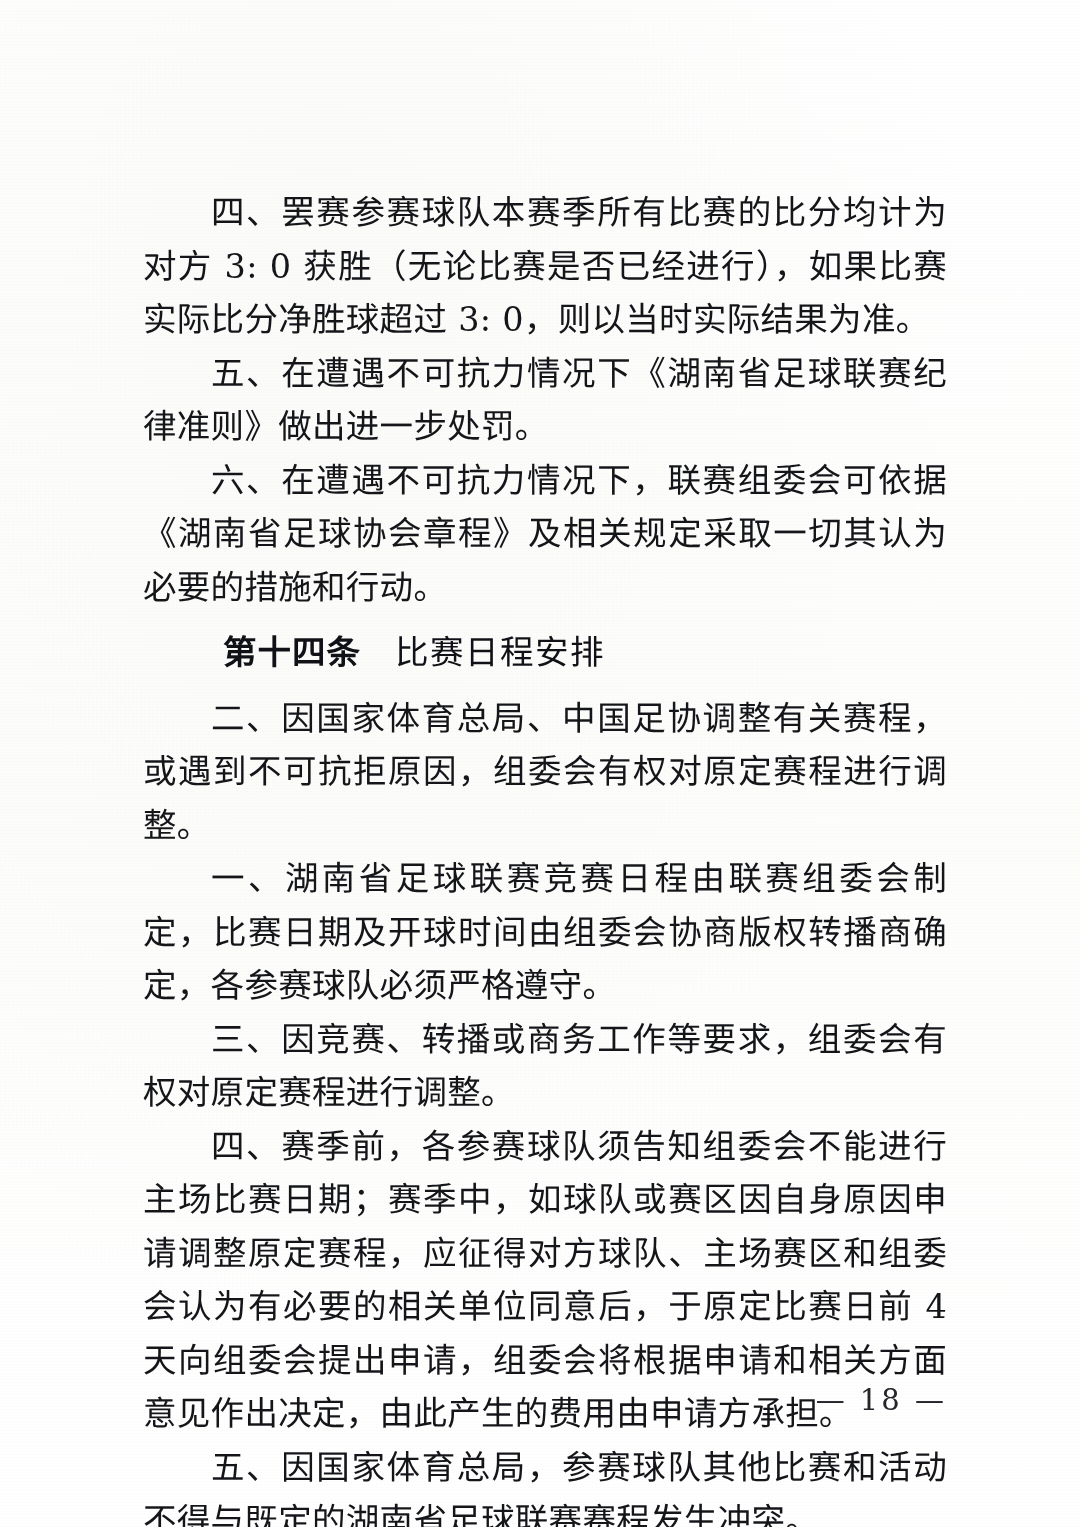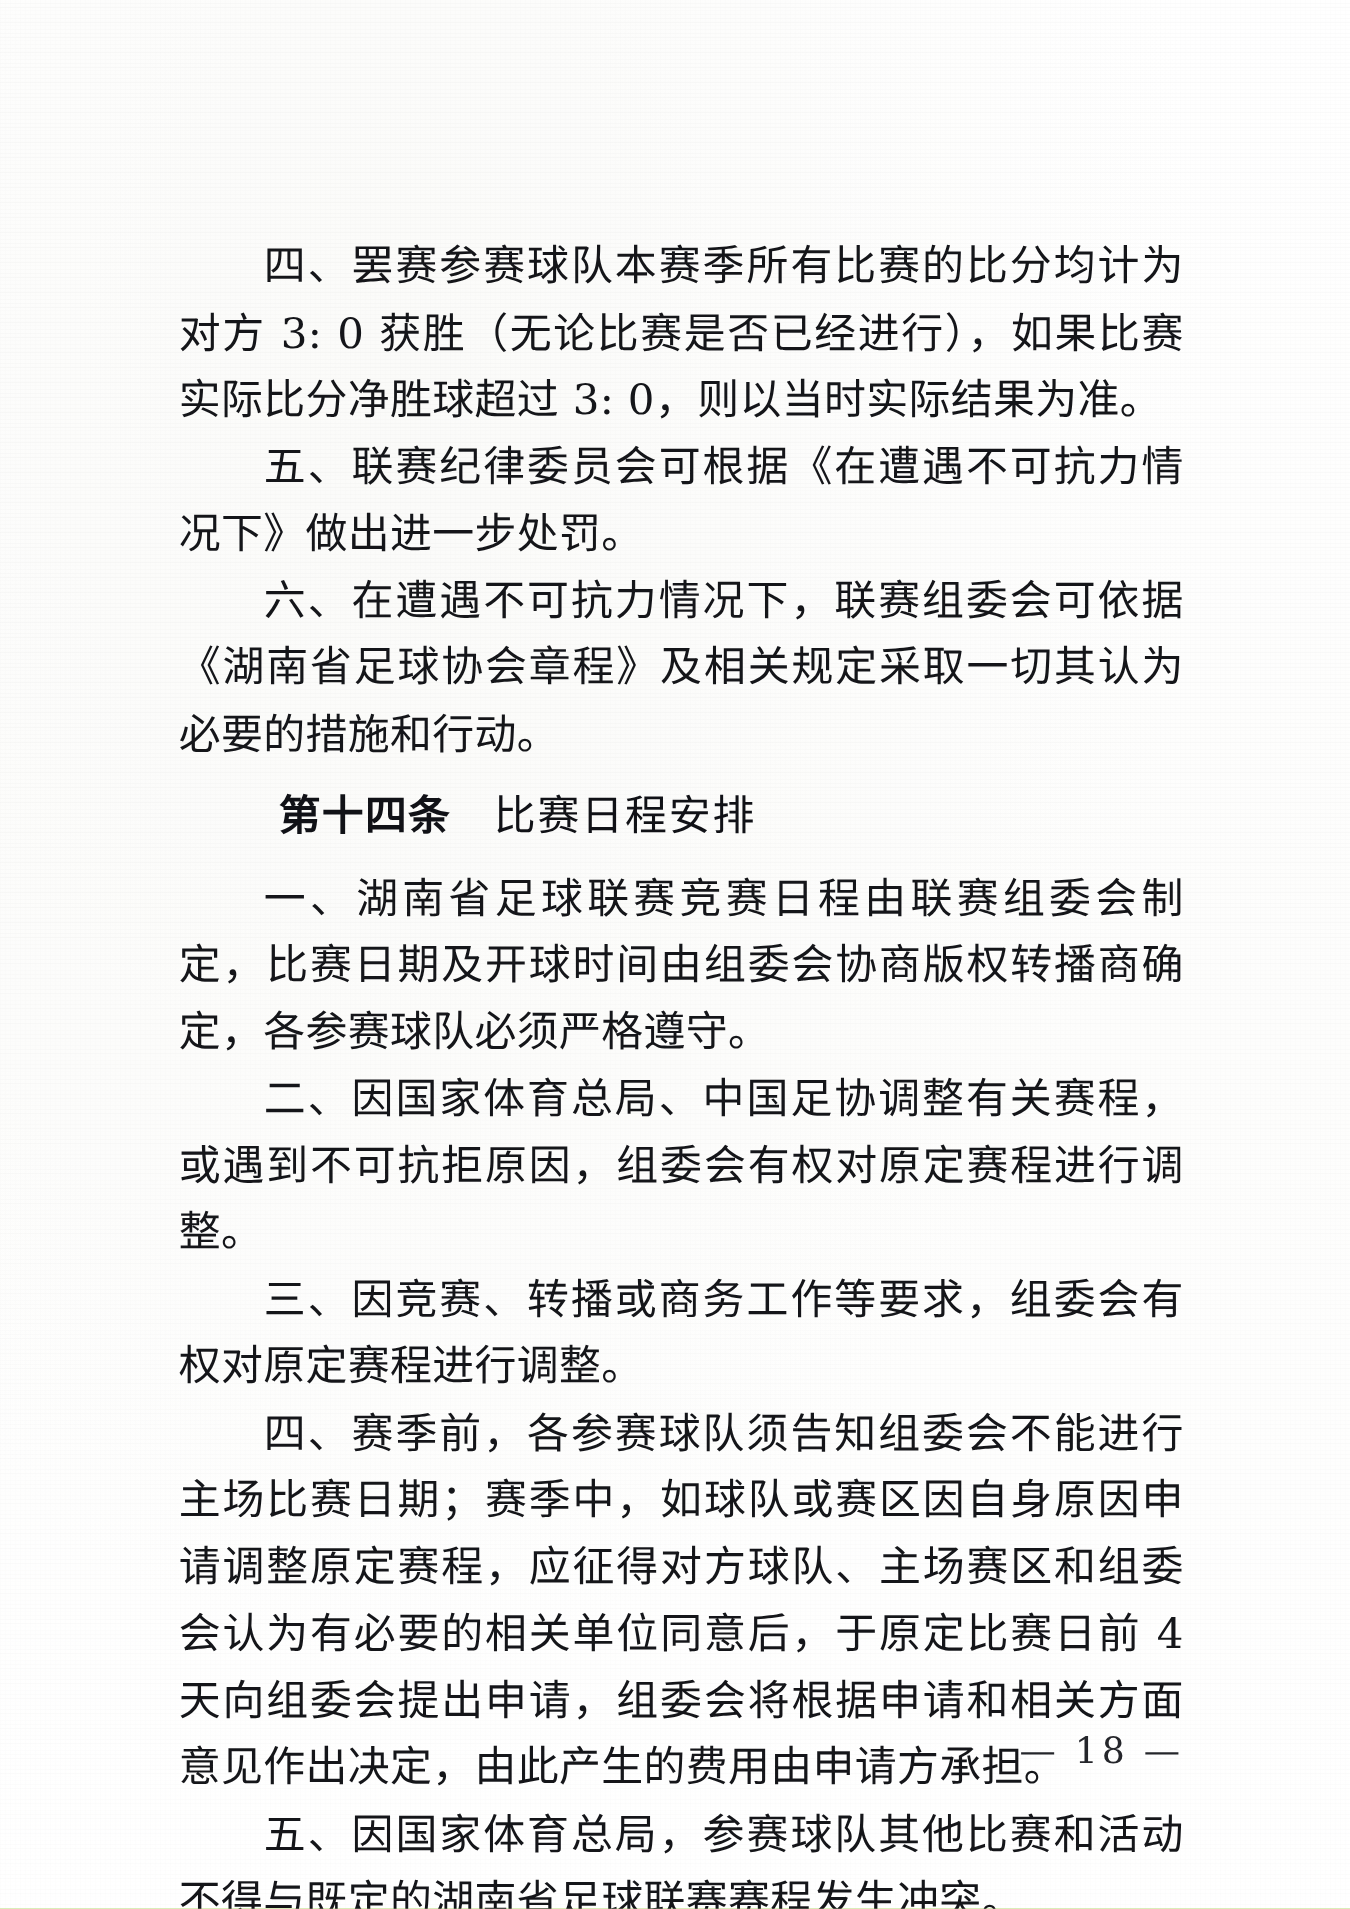--- a/index.html
+++ b/index.html
@@ -12,21 +12,21 @@
     height: 1527px;
     background: #ffffff;
     font-family: "DejaVu Serif", "Liberation Serif", serif;
     overflow: hidden;
   }
 
   .page {
     position: relative;
     width: 1080px;
     height: 1527px;
-    background: #84cc16;
+    background: #5eead4;
     box-sizing: border-box;
   }
 
   
   .page::before {
     content: "";
     position: absolute;
     inset: 0;
     background:
       radial-gradient(ellipse at 30% 20%, rgba(250,250,248,0.85) 0%, rgba(255,255,255,0) 60%),
@@ -116,31 +116,31 @@
 </style>
 </head>
 <body>
 
 <div class="page">
 
   <div class="text-block">
 
     <p class="para">四、罢赛参赛球队本赛季所有比赛的比分均计为对方 3: 0 获胜（无论比赛是否已经进行），如果比赛实际比分净胜球超过 3: 0，则以当时实际结果为准。</p>
 
-    <p class="para">五、联赛纪律委员会可根据《在遭遇不可抗力情况下》做出进一步处罚。</p>
+    <p class="para">五、在遭遇不可抗力情况下《湖南省足球联赛纪律准则》做出进一步处罚。</p>
 
     <p class="para">六、在遭遇不可抗力情况下，联赛组委会可依据《湖南省足球协会章程》及相关规定采取一切其认为必要的措施和行动。</p>
 
     <p class="article-heading">
       <span class="art-label">第十四条</span><span class="art-gap"></span><span class="art-title">比赛日程安排</span>
     </p>
 
+    <p class="para">二、因国家体育总局、中国足协调整有关赛程，或遇到不可抗拒原因，组委会有权对原定赛程进行调整。</p>
+
     <p class="para">一、湖南省足球联赛竞赛日程由联赛组委会制定，比赛日期及开球时间由组委会协商版权转播商确定，各参赛球队必须严格遵守。</p>
-
-    <p class="para">二、因国家体育总局、中国足协调整有关赛程，或遇到不可抗拒原因，组委会有权对原定赛程进行调整。</p>
 
     <p class="para">三、因竞赛、转播或商务工作等要求，组委会有权对原定赛程进行调整。</p>
 
     <p class="para">四、赛季前，各参赛球队须告知组委会不能进行主场比赛日期；赛季中，如球队或赛区因自身原因申请调整原定赛程，应征得对方球队、主场赛区和组委会认为有必要的相关单位同意后，于原定比赛日前 4 天向组委会提出申请，组委会将根据申请和相关方面意见作出决定，由此产生的费用由申请方承担。</p>
 
     <p class="para">五、因国家体育总局，参赛球队其他比赛和活动不得与既定的湖南省足球联赛赛程发生冲突。</p>
 
   </div>
 
   <div class="footer">

